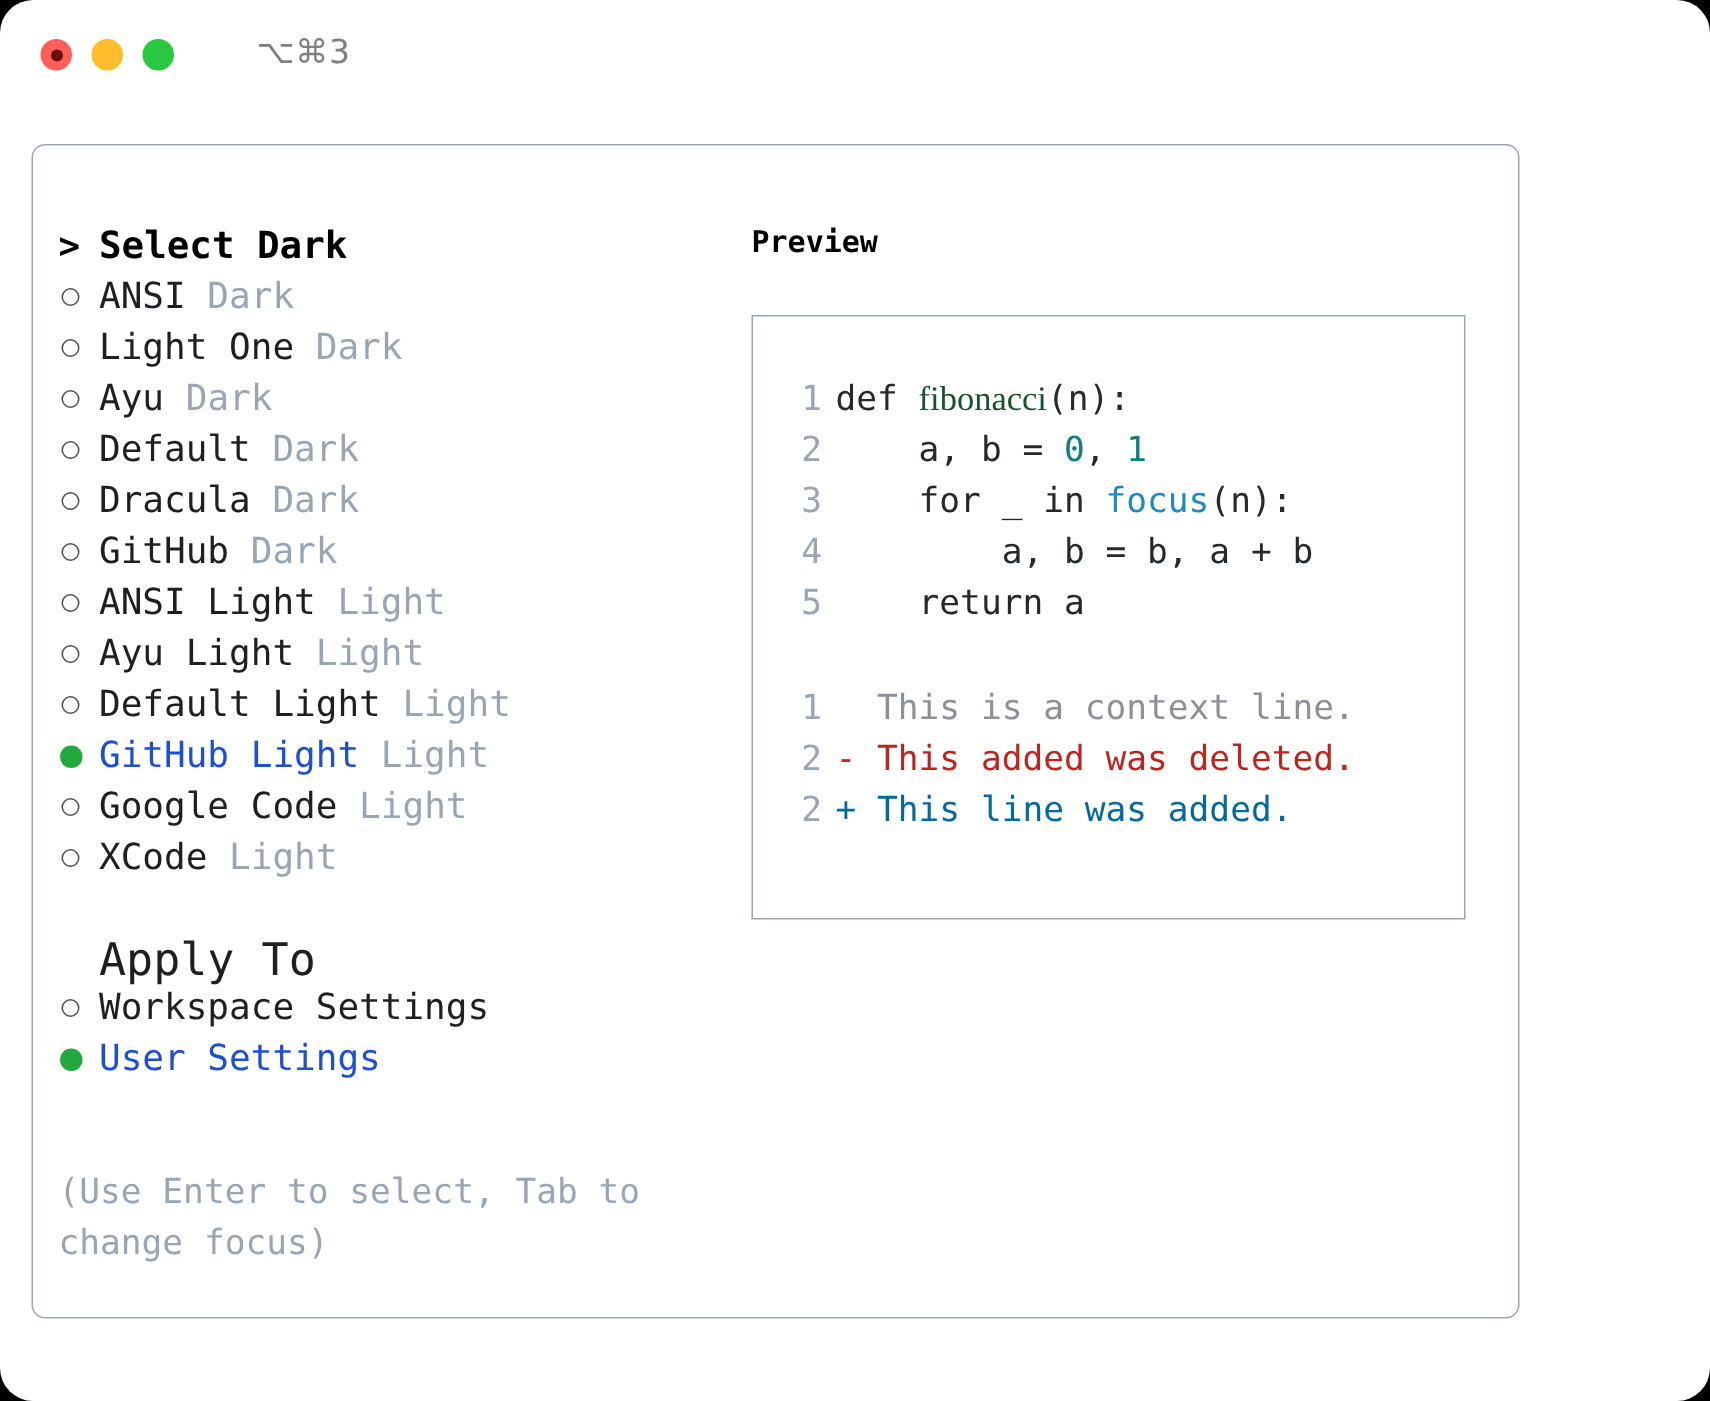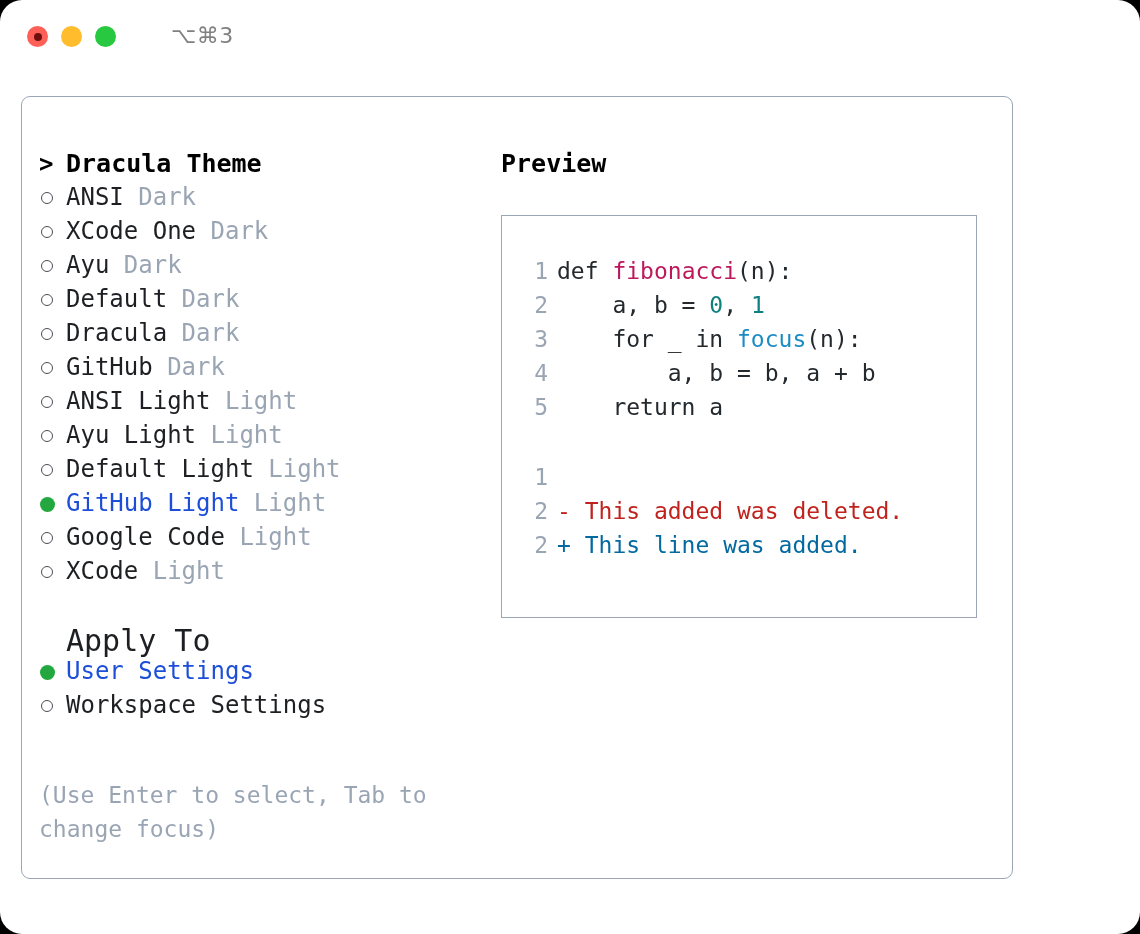--- a/index.html
+++ b/index.html
@@ -167,21 +167,21 @@
   }
 
   
   .right-col {
     position: absolute;
     left: 479px;
     top: 52px;
     width: 490px;
   }
   .preview-title {
-    font-size: 25px;
+    font-size: 20px;
     font-weight: bold;
     color: #000000;
     white-space: pre;
   }
 
   .preview-box {
     margin-top: 37px;
     width: 476px;
     height: 403px;
     border: 1.5px solid #9aa6b6;
@@ -209,21 +209,21 @@
     width: 30px;
     flex: 0 0 30px;
     text-align: right;
     color: #9aa5b4;
   }
   .codetext {
     padding-left: 9px;
     color: #24292e;
   }
 
-  .tok-fn   { color: #be185d; }
+  .tok-fn   { color: #14532d; font-family: Liberation Serif, serif; }
   .tok-num  { color: #0d8080; }
   .tok-call { color: #1b8bc4; }
   .tok-plain{ color: #24292e; }
 
   .diff-gap { height: 36px; }
   .diff-ctx { color: #8a9199; }
   .diff-del { color: #c0231e; }
   .diff-add { color: #0369a1; }
 </style>
 </head>
@@ -240,68 +240,68 @@
     <div class="shortcut">⌥⌘3</div>
   </div>
 
   <div class="panel">
     <div class="columns">
 
       <div class="left-col">
 
         <div class="row">
           <span class="marker caret">&gt;</span>
-          <span class="label header">Dracula Theme</span>
+          <span class="label header">Select Dark</span>
         </div>
 
         <div id="theme-list">
             <div class="row"><span class="marker bullet-hollow"></span><span class="label">ANSI</span><span class="suffix"> Dark</span></div>
-            <div class="row"><span class="marker bullet-hollow"></span><span class="label">XCode One</span><span class="suffix"> Dark</span></div>
+            <div class="row"><span class="marker bullet-hollow"></span><span class="label">Light One</span><span class="suffix"> Dark</span></div>
             <div class="row"><span class="marker bullet-hollow"></span><span class="label">Ayu</span><span class="suffix"> Dark</span></div>
             <div class="row"><span class="marker bullet-hollow"></span><span class="label">Default</span><span class="suffix"> Dark</span></div>
             <div class="row"><span class="marker bullet-hollow"></span><span class="label">Dracula</span><span class="suffix"> Dark</span></div>
             <div class="row"><span class="marker bullet-hollow"></span><span class="label">GitHub</span><span class="suffix"> Dark</span></div>
             <div class="row"><span class="marker bullet-hollow"></span><span class="label">ANSI Light</span><span class="suffix"> Light</span></div>
             <div class="row"><span class="marker bullet-hollow"></span><span class="label">Ayu Light</span><span class="suffix"> Light</span></div>
             <div class="row"><span class="marker bullet-hollow"></span><span class="label">Default Light</span><span class="suffix"> Light</span></div>
             <div class="row"><span class="marker bullet-filled"></span><span class="label selected">GitHub Light</span><span class="suffix"> Light</span></div>
             <div class="row"><span class="marker bullet-hollow"></span><span class="label">Google Code</span><span class="suffix"> Light</span></div>
             <div class="row"><span class="marker bullet-hollow"></span><span class="label">XCode</span><span class="suffix"> Light</span></div>
           </div>
 
         <div class="spacer-md"></div>
 
         <div class="section-title">
           <span class="marker"></span>
           <span class="label">Apply To</span>
         </div>
 
         <div id="apply-list">
+            <div class="row"><span class="marker bullet-hollow"></span><span class="label">Workspace Settings</span></div>
             <div class="row"><span class="marker bullet-filled"></span><span class="label selected">User Settings</span></div>
-            <div class="row"><span class="marker bullet-hollow"></span><span class="label">Workspace Settings</span></div>
           </div>
 
         <div class="hint">(Use Enter to select, Tab to change focus)</div>
       </div>
 
       <div class="right-col">
         <div class="preview-title">Preview</div>
 
         <div class="preview-box">
           <div class="code-area">
             <div id="code-lines">
                 <div class="code-line"><span class="lineno">1</span><span class="codetext"><span class="tok-plain">def </span><span class="tok-fn">fibonacci</span><span class="tok-plain">(n):</span></span></div>
                 <div class="code-line"><span class="lineno">2</span><span class="codetext"><span class="tok-plain">    a, b = </span><span class="tok-num">0</span><span class="tok-plain">, </span><span class="tok-num">1</span></span></div>
                 <div class="code-line"><span class="lineno">3</span><span class="codetext"><span class="tok-plain">    for _ in </span><span class="tok-call">focus</span><span class="tok-plain">(n):</span></span></div>
                 <div class="code-line"><span class="lineno">4</span><span class="codetext"><span class="tok-plain">        a, b = b, a + b</span></span></div>
                 <div class="code-line"><span class="lineno">5</span><span class="codetext"><span class="tok-plain">    return a</span></span></div>
               </div>
             <div class="diff-gap"></div>
             <div id="diff-lines">
-                <div class="code-line"><span class="lineno">1</span></div>
+                <div class="code-line"><span class="lineno">1</span><span class="codetext diff-ctx">  This is a context line.</span></div>
                 <div class="code-line"><span class="lineno">2</span><span class="codetext diff-del">- This added was deleted.</span></div>
                 <div class="code-line"><span class="lineno">2</span><span class="codetext diff-add">+ This line was added.</span></div>
               </div>
           </div>
         </div>
       </div>
 
     </div>
   </div>
 </div>

